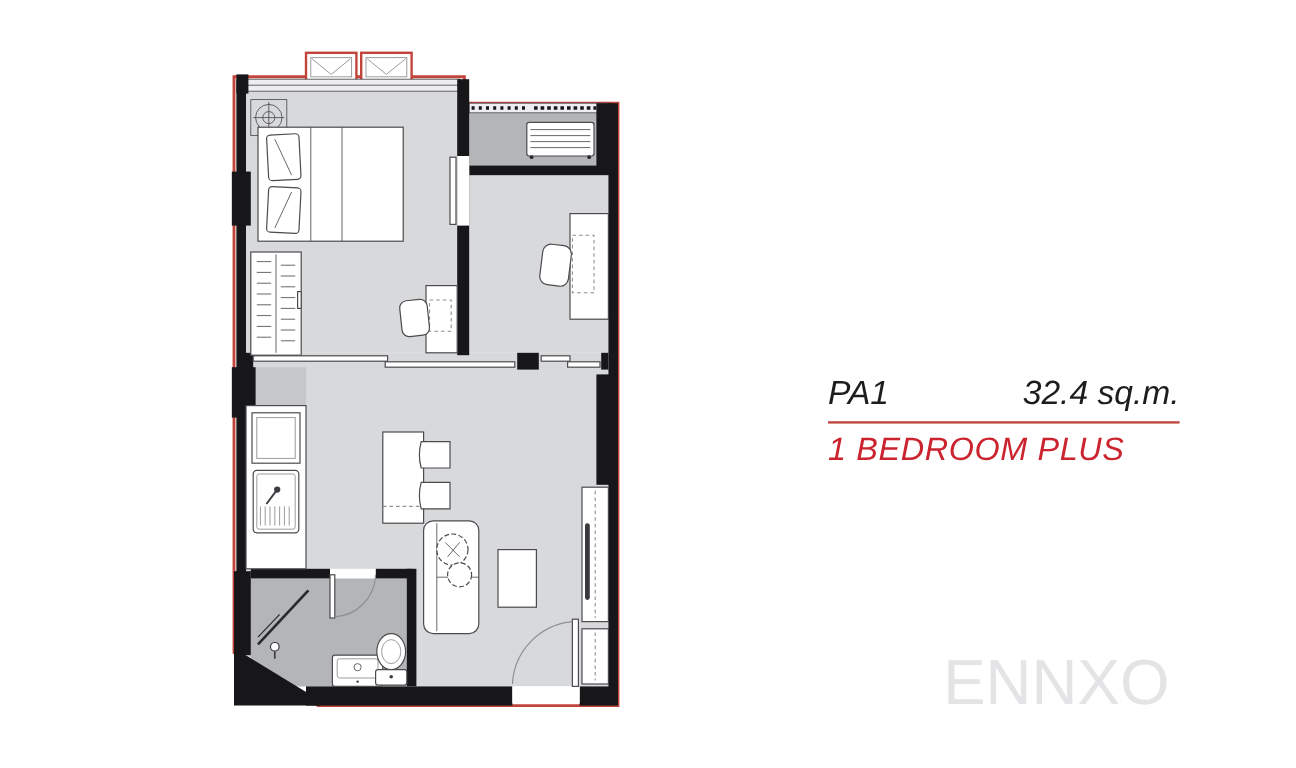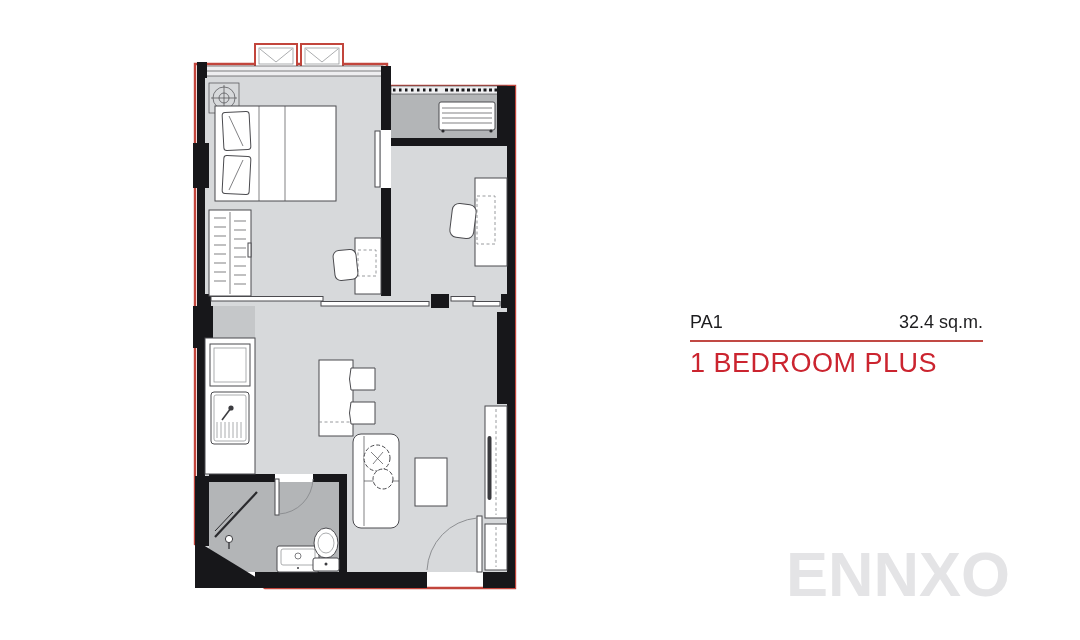--- a/index.html
+++ b/index.html
@@ -19,28 +19,28 @@
   .ghost{stroke:#96989b;stroke-width:.8;fill:none;}
   .dash{stroke:#8d8f92;stroke-width:.9;fill:none;stroke-dasharray:3 2.5;}
   .redline{stroke:var(--outline-red);stroke-width:2.4;fill:none;}
   .redbox{fill:#fff;stroke:var(--outline-red);stroke-width:2;}
   .white{fill:#fff;}
   .arc{stroke:#8d8f92;stroke-width:1;fill:none;}
 
   
   .info{position:absolute;left:690px;top:312px;width:293px;}
   .info-row{display:flex;justify-content:space-between;align-items:baseline;
-            font-size:18px;font-weight:500;color:var(--text-black);}
+            font-size:28px;font-weight:500;color:var(--text-black);font-style:italic;}
   .info-rule{height:2px;background:var(--accent-red);margin-top:7px;}
   .info-type{margin-top:6px;font-size:27px;font-weight:500;
-             color:var(--type-red);letter-spacing:.5px;white-space:nowrap;}
+             color:var(--type-red);letter-spacing:.5px;white-space:nowrap;font-style:italic;}
 
   
-  .watermark{position:absolute;left:786px;top:543px;font-size:63px;line-height:1;
-             font-weight:700;color:var(--watermark-gray);letter-spacing:0;
+  .watermark{position:absolute;left:786px;top:543px;font-size:53px;line-height:1;
+             font-weight:400;color:var(--watermark-gray);letter-spacing:0;
              user-select:none;}
 </style>
 </head>
 <body>
 
 <div class="canvas">
 
   <svg class="plan" viewBox="0 0 345 575" xmlns="http://www.w3.org/2000/svg">
 
     <g>

